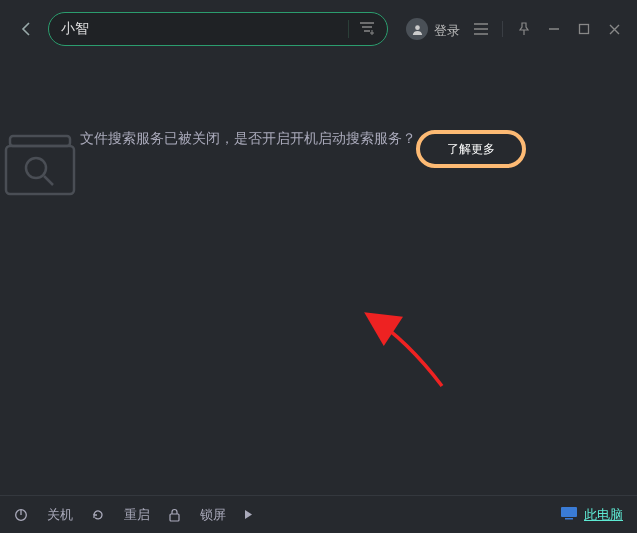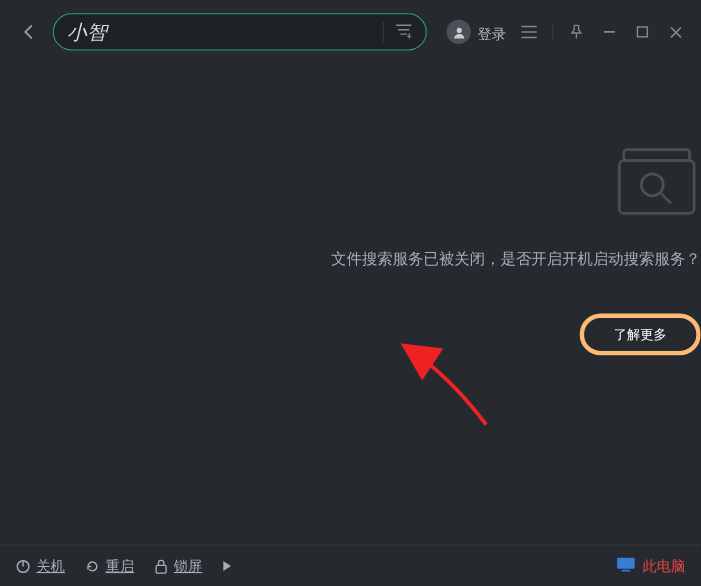--- a/index.html
+++ b/index.html
@@ -30,22 +30,21 @@
       display: flex; align-items: center;
       padding: 0 12px;
       background: #1f2225;
     }
     .search-input {
       flex: 1;
       background: transparent;
       border: none;
       outline: none;
       color: #ddd;
-      font-size: 18px;
-      font-style: italic;
+      font-size: 14px;
     }
     .search-input::placeholder { color: #888; }
     .filter-ic { color: #888; cursor: pointer; display:flex; }
     .top-right {
       margin-left: auto;
       display: flex; align-items: center; gap: 12px;
     }
     .login-group {
       display: flex; align-items: flex-end; gap: 6px;
       color: #bbb; font-size: 13px;
@@ -54,22 +53,22 @@
       width: 22px; height: 22px; border-radius: 50%;
       background: #4a5057;
       display:flex; align-items:center; justify-content:center;
     }
     .top-icon { color: #888; cursor: pointer; display:flex;align-items:center;justify-content:center; width:18px; height:18px; }
     .divider-v { width:1px; height:16px; background:#3a3e44; }
 
     .main {
       position: absolute;
       top: 60px; bottom: 40px; left:0; right:0;
-      display: flex; flex-direction: column;
-      align-items: flex-end;
+      display: flex; 
+      align-items: flex-start;
       padding-top: 70px;
     }
     .empty-icon { color: #4a4e55; margin-bottom: 22px; }
     .msg { color: #aab; font-size: 14px; margin-bottom: 40px; }
     .btn-row { display: flex; gap: 26px; }
     .pill-btn {
       min-width: 110px; height: 38px;
       border: 4px solid #fdba74;
       border-radius: 19px;
       background: transparent;
@@ -90,23 +89,23 @@
       position: absolute;
       bottom: 0; left:0; right:0;
       height: 38px;
       border-top: 1px solid #34383e;
       display: flex; align-items: center;
       padding: 0 14px;
       gap: 18px;
       font-size: 13px;
       color: #aab;
     }
-    .bbtn { display:flex; align-items:center; gap:5px; cursor:pointer;text-decoration:underline; }
+    .bbtn { display:flex; align-items:center; gap:19px; cursor:pointer; }
     .bbtn svg { display:block; }
-    .bottom-right { margin-left:auto; display:flex; align-items:center; gap:6px; color:#ef4444; }
+    .bottom-right { margin-left:auto; display:flex; align-items:center; gap:6px; color:#5eead4;text-decoration:underline; }
     .pc-ic { color:#3a7bd5; }
   </style>
 </head>
 <body>
 
 <div class="topbar">
   <div class="back-btn">
     <svg width="10" height="16" viewBox="0 0 10 16">
         <path d="M8 2 L2 8 L8 14" stroke="currentColor" stroke-width="1.6" fill="none"></path>
       </svg>

